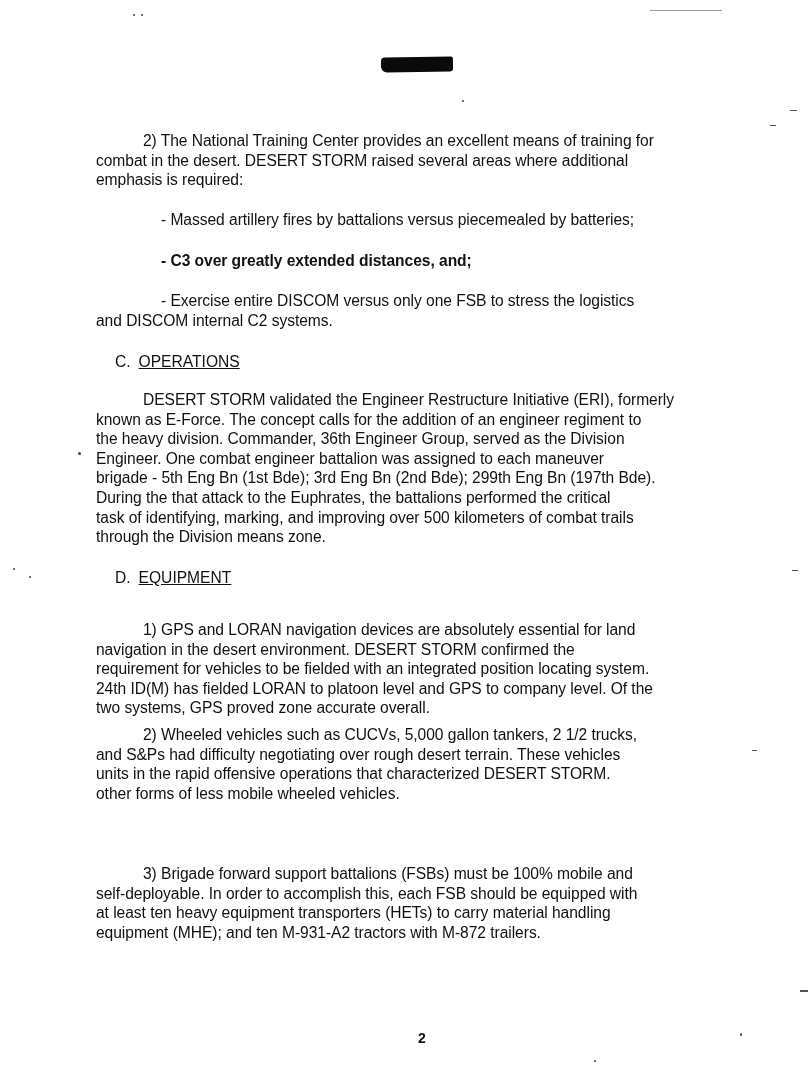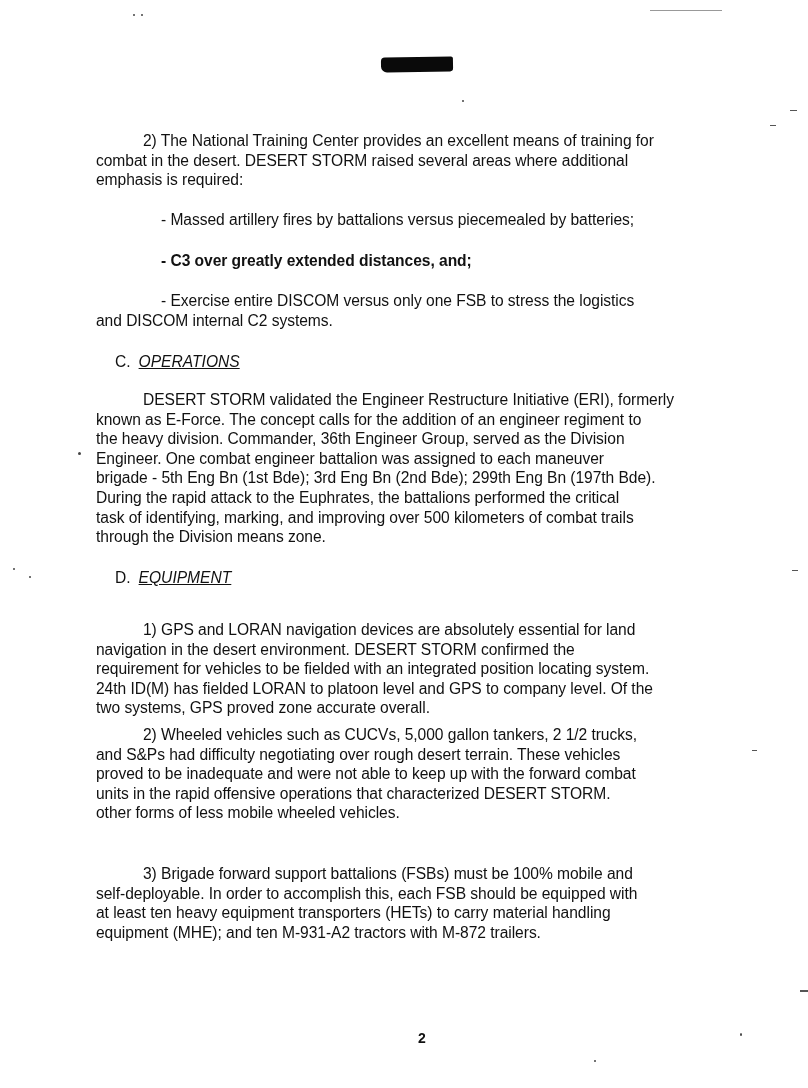--- a/index.html
+++ b/index.html
@@ -44,21 +44,20 @@
     .bullet { padding-left: 65px; }
     .heading {
       position: absolute;
       left: 115px;
       font-size: 15.6px;
       line-height: 19.6px;
     }
     .heading .title {
       text-decoration: underline;
       margin-left: 8px;
-      font-style: italic;
     }
     .page-number {
       position: absolute;
       left: 418px;
       top: 1030px;
       font-size: 14px;
       font-weight: bold;
     }
     .speck {
       position: absolute;
@@ -113,41 +112,40 @@
   <div class="heading" style="top:352px;">
     <span>C.</span><span class="title">OPERATIONS</span>
   </div>
 
   <div class="text" style="top:390px;">
     <span class="line indent">DESERT STORM validated the Engineer Restructure Initiative (ERI), formerly</span>
     <span class="line">known as E-Force.  The concept calls for the addition of an engineer regiment to</span>
     <span class="line">the heavy division.  Commander, 36th Engineer Group, served as the Division</span>
     <span class="line">Engineer.  One combat engineer battalion was assigned to each maneuver</span>
     <span class="line">brigade - 5th Eng Bn (1st Bde); 3rd Eng Bn (2nd Bde); 299th Eng Bn (197th Bde).</span>
-    <span class="line">During the rapid attack to the Euphrates, the battalions performed the critical</span>
+    <span class="line">During the that attack to the Euphrates, the battalions performed the critical</span>
     <span class="line">task of identifying, marking, and improving over 500 kilometers of combat trails</span>
     <span class="line">through the Division means zone.</span>
   </div>
 
   <div class="heading" style="top:568px;">
     <span>D.</span><span class="title">EQUIPMENT</span>
   </div>
 
   <div class="text" style="top:620px;">
     <span class="line indent">1)  GPS and LORAN navigation devices are absolutely essential for land</span>
     <span class="line">navigation in the desert environment.  DESERT STORM confirmed the</span>
     <span class="line">requirement for vehicles to be fielded with an integrated position locating system.</span>
     <span class="line">24th ID(M) has fielded LORAN to platoon level and GPS to company level.  Of the</span>
     <span class="line">two systems, GPS proved zone accurate overall.</span>
   </div>
 
   <div class="text" style="top:725px;">
     <span class="line indent">2)  Wheeled vehicles such as CUCVs, 5,000 gallon tankers, 2 1/2 trucks,</span>
     <span class="line">and S&amp;Ps had difficulty negotiating over rough desert terrain.  These vehicles</span>
-    <span class="line">proved to be inadequate and were not able to keep up with the forward combat</span>
     <span class="line">units in the rapid offensive operations that characterized DESERT STORM.</span>
     <span class="line">other forms of less mobile wheeled vehicles.</span>
   </div>
 
   <div class="text" style="top:864px;">
     <span class="line indent">3)  Brigade forward support battalions (FSBs) must be 100% mobile and</span>
     <span class="line">self-deployable.  In order to accomplish this, each FSB should be equipped with</span>
     <span class="line">at least ten heavy equipment transporters (HETs) to carry material handling</span>
     <span class="line">equipment (MHE); and ten M-931-A2 tractors with M-872 trailers.</span>
   </div>

